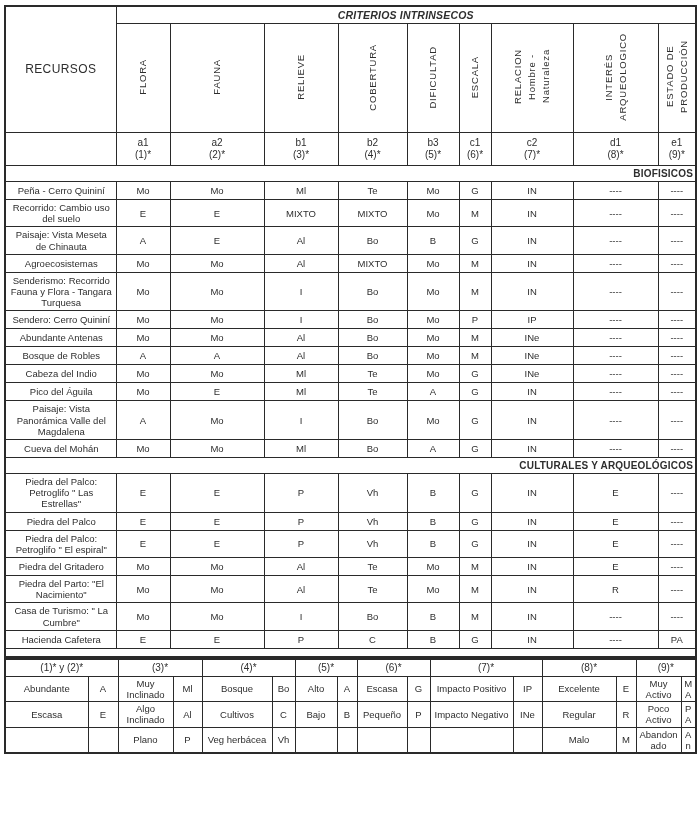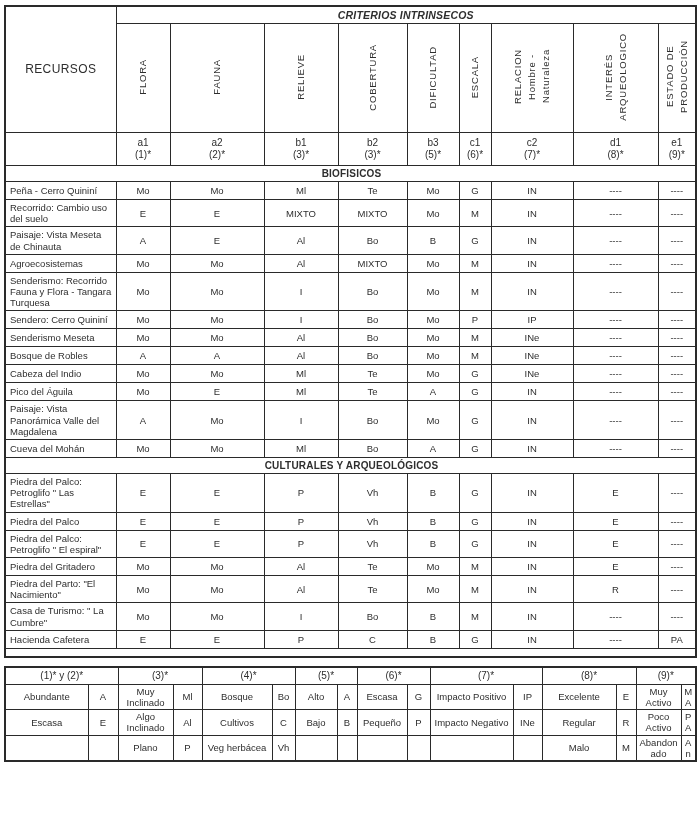--- a/index.html
+++ b/index.html
@@ -57,34 +57,34 @@
     max-height: 102px;
   }
   .main .codes-row td, .main .codes-row th {
     height: 30px;
     white-space: pre-line;
     font-size: 10px;
     margin-top: 44px;
   }
   .main .section-cell {
     font-weight: bold;
-    text-align: center;
+    text-align: right;
     font-size: 10px;
     height: 13px;
     padding-left: 4px;
     letter-spacing: 0.2px;
   }
   .main td.name-cell {
-    text-align: left;
+    text-align: center;
     padding: 2px 3px 2px 4px;
   }
   .main td { height: 13px; }
   .main .spacer-row td { height: 7px; padding: 0; }
   
-  .legend { margin-top: 8px; }
+  .legend { margin-top: 0; }
   .legend th { height: 14px; font-size: 10px; }
   .legend td { height: 22px; font-size: 9.5px; padding: 1px 1px; }
 </style>
 </head>
 <body>
 
 <table class="main">
   <colgroup id="main-cols">
       <col style="width: 111px;">
       <col style="width: 54px;">
@@ -119,21 +119,21 @@
       </tr>
     <tr class="codes-row" id="codes-row">
         <th></th>
         <td>a1
 (1)*</td>
         <td>a2
 (2)*</td>
         <td>b1
 (3)*</td>
         <td>b2
-(3)*</td>
+(4)*</td>
         <td>b3
 (5)*</td>
         <td>c1
 (6)*</td>
         <td>c2
 (7)*</td>
         <td>d1
 (8)*</td>
         <td>e1
 (9)*</td>
@@ -209,21 +209,21 @@
         <td class="value-cell">Mo</td>
         <td class="value-cell">I</td>
         <td class="value-cell">Bo</td>
         <td class="value-cell">Mo</td>
         <td class="value-cell">P</td>
         <td class="value-cell">IP</td>
         <td class="value-cell">----</td>
         <td class="value-cell">----</td>
       </tr>
       <tr>
-        <td class="name-cell">Senderismo Meseta</td>
+        <td class="name-cell">Abundante Antenas</td>
         <td class="value-cell">Mo</td>
         <td class="value-cell">Mo</td>
         <td class="value-cell">Al</td>
         <td class="value-cell">Bo</td>
         <td class="value-cell">Mo</td>
         <td class="value-cell">M</td>
         <td class="value-cell">INe</td>
         <td class="value-cell">----</td>
         <td class="value-cell">----</td>
       </tr>

